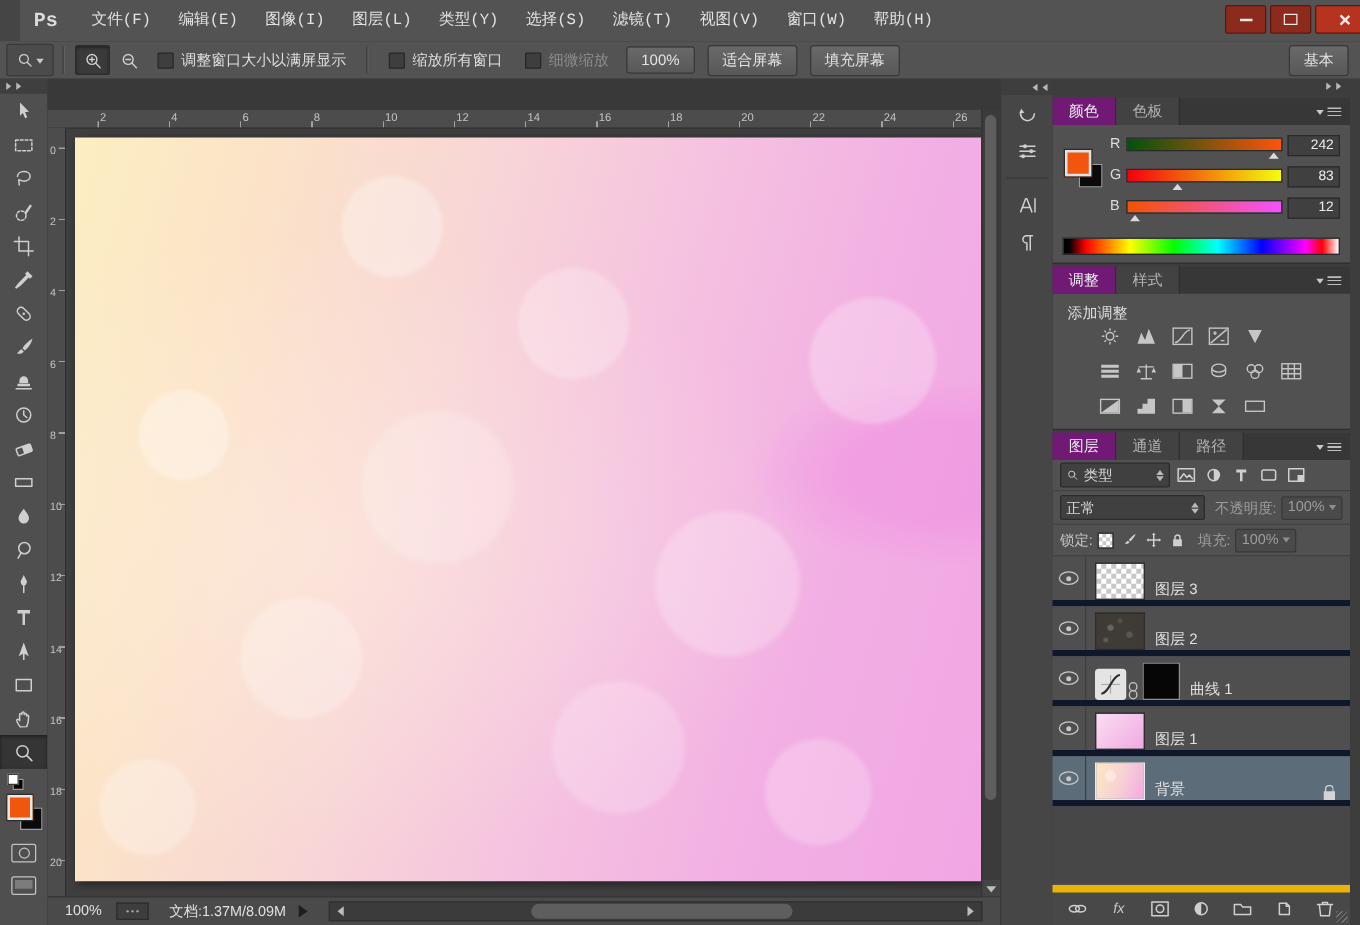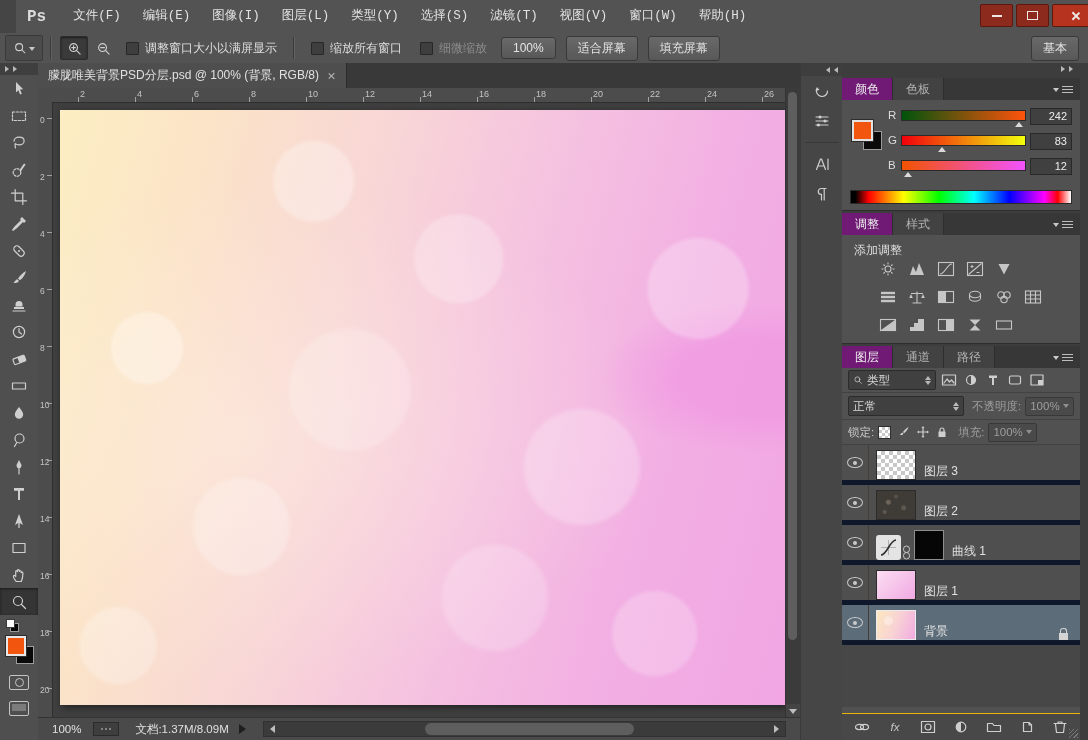--- a/index.html
+++ b/index.html
@@ -204,21 +204,21 @@
       linear-gradient(110deg,#fce8c0 0%,#f8d2d4 50%,#f1abe2 100%);border:1px solid #ececec;}
   .curvethumb{width:25px;height:25px;margin-left:7px;background:#e4e4e4;border-radius:3px;
     display:flex;align-items:center;justify-content:center;flex:none;}
   .chain{margin:0 1px;flex:none;}
   .maskthumb{width:28px;height:28px;margin-left:2px;background:#060606;border:1px solid #8e8e8e;flex:none;}
   .lname{margin-left:8px;font-size:12px;color:#e0e0e0;white-space:nowrap;}
   .lname.it{}
   .lockicon{position:relative;width:9px;height:7px;background:#d4d4d4;margin:0 12px 0 auto;flex:none;}
   .lockicon::before{content:'';position:absolute;left:1px;top:-5px;width:5px;height:5px;border:1.5px solid #d4d4d4;border-bottom:none;border-radius:3px 3px 0 0;}
   .lempty{height:62px;background:#474747;}
-  .lbottom{position:absolute;left:0;right:0;bottom:0;height:26px;background:#484848;border-top:1px solid #eab308;
+  .lbottom{position:absolute;left:0;right:0;bottom:0;height:26px;background:#484848;border-top:6px solid #eab308;
     display:flex;align-items:center;justify-content:center;gap:15px;}
   .lbico{display:flex;align-items:center;justify-content:center;width:18px;height:16px;}
   .fxtext{font-size:11.5px;font-style:italic;color:#c6c6c6;}
 
   .grip{position:absolute;right:2px;bottom:2px;width:9px;height:9px;
     background:repeating-linear-gradient(135deg,#777 0 1px,transparent 1px 3px);}
 </style>
 </head>
 <body>
 
@@ -435,26 +435,20 @@
       <div class="qmask">
           <i></i>
         </div>
       <div class="smode">
           <i></i>
         </div>
     </div>
   </div>
 
   <div class="docarea">
-    <div class="tabbar">
-      <div class="doctab">
-        <span>朦胧唯美背景PSD分层.psd @ 100% (背景, RGB/8)</span>
-        <span class="tabclose"></span>
-      </div>
-    </div>
 
     <div class="canvasregion">
       <div class="rcorner"></div>
       <div class="hruler">
           <span class="hnum" style="left: 28px;">2</span>
           <span class="hnum" style="left: 85px;">4</span>
           <span class="hnum" style="left: 142px;">6</span>
           <span class="hnum" style="left: 199px;">8</span>
           <span class="hnum" style="left: 256px;">10</span>
           <span class="hnum" style="left: 313px;">12</span>

